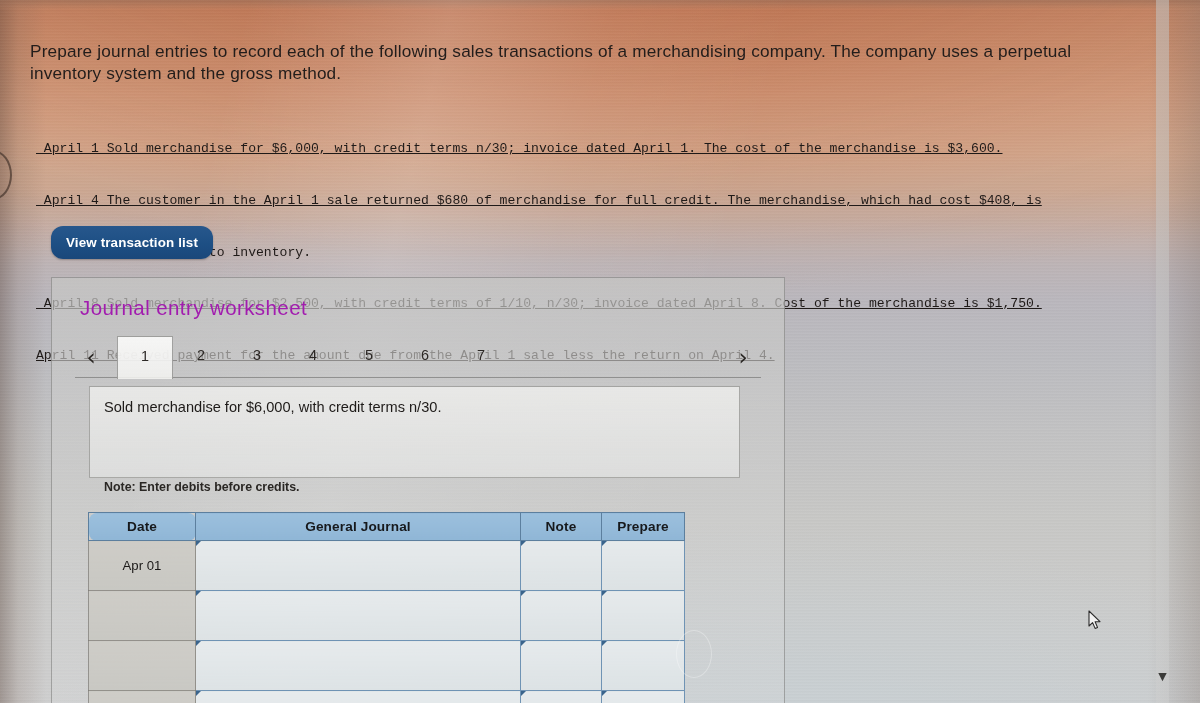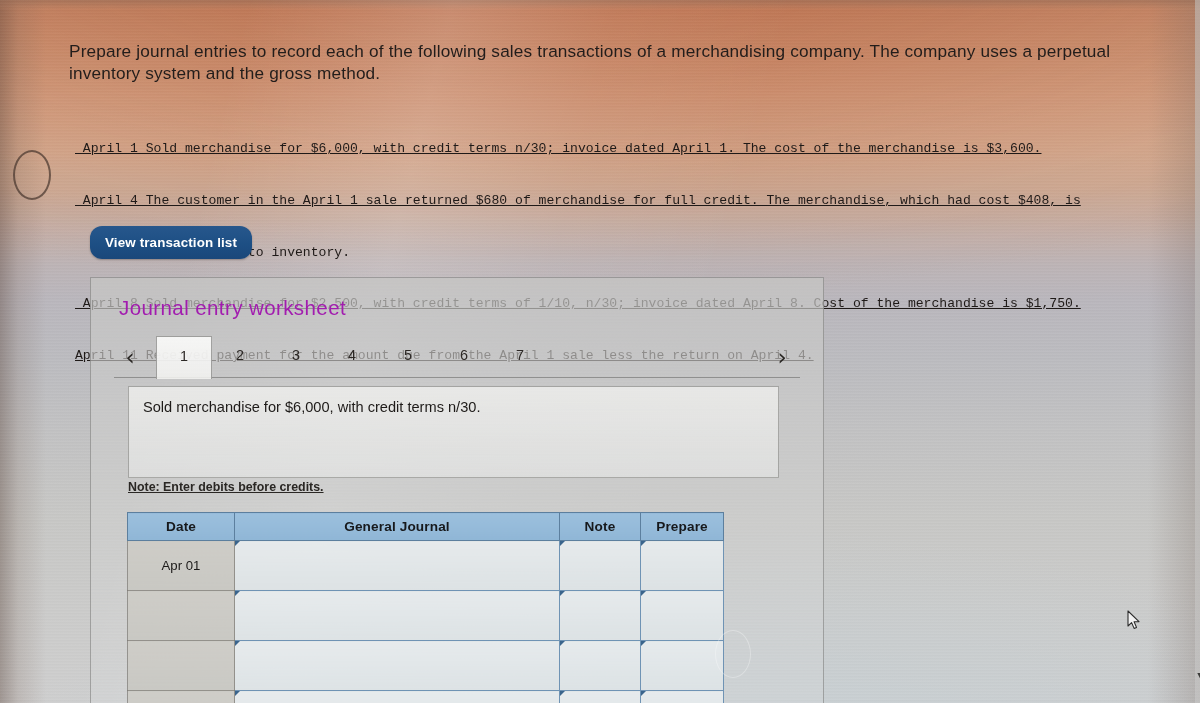--- a/index.html
+++ b/index.html
@@ -74,21 +74,20 @@
     position: absolute;
     left: 0; right: 0; top: 0;
     height: 9px;
     background: linear-gradient(180deg, rgba(150,108,86,0.55), rgba(190,142,112,0.12));
     pointer-events: none;
   }
   #content {
     position: absolute;
     inset: 0;
     z-index: 5;
-    margin-left: 39px;
   }
 
   
   #left-clip-circle {
     position: absolute;
     left: -26px;
     top: 150px;
     width: 34px;
     height: 46px;
     border: 2px solid rgba(70,52,44,0.70);
@@ -230,47 +229,46 @@
   #entry-prompt-text {
     position: absolute;
     left: 104px;
     top: 399px;
     font-size: 14.6px;
     color: #1e1b19;
   }
 
   #debits-note {
     position: absolute;
-    left: 89px;
+    left: 104px;
     top: 480px;
     font-size: 12.4px;
     color: #2a2724;
     font-weight: 600;
-    text-decoration: underline;
   }
 
   
   #journal-table {
     position: absolute;
     left: 88px;
     top: 512px;
     border-collapse: collapse;
     font-size: 13.2px;
     color: #1c1a19;
   }
   #journal-table th {
     background: linear-gradient(180deg, #9cc0dd 0%, #8fb6d6 100%);
     border: 1px solid #5c7f9e;
     font-weight: bold;
     font-size: 13.6px;
     height: 25px;
     color: #17191c;
     letter-spacing: 0.01em;
   }
-  .col-date  { width: 104px; }
+  .col-date  { width: 104px; border-radius: 8px; }
   .col-gj    { width: 322px; }
   .col-debit { width: 78px; }
   .col-credit{ width: 80px; }
 
   #journal-table td {
     height: 25px;
     padding: 12px;
     vertical-align: middle;
   }
   td.cell-date {

